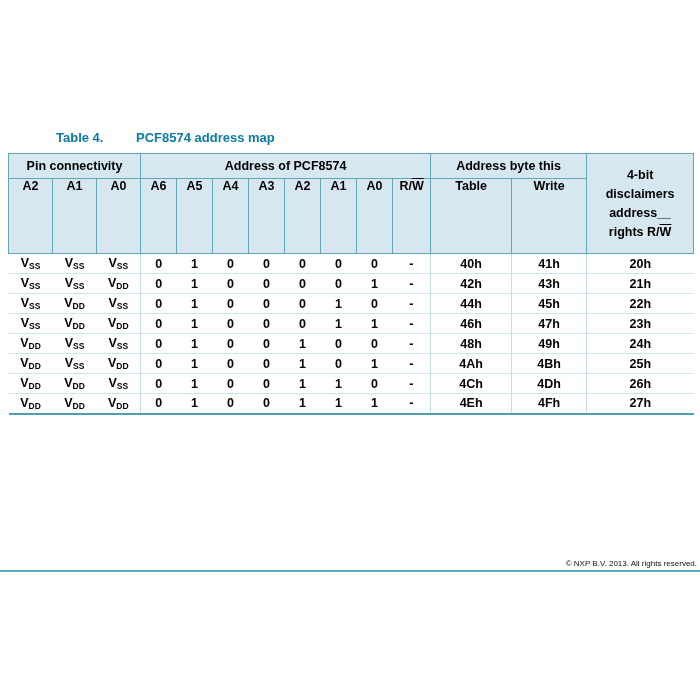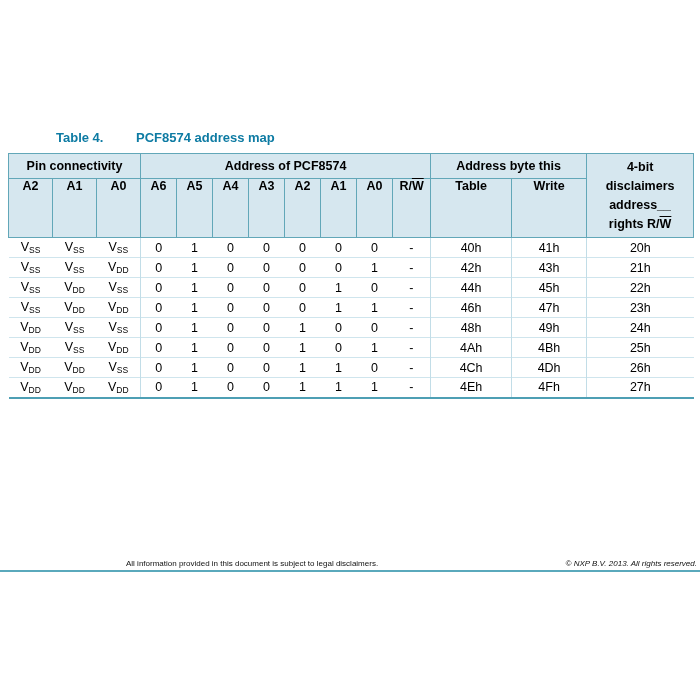--- a/index.html
+++ b/index.html
@@ -15,37 +15,37 @@
     position:absolute;left:8px;top:153px;width:685px;
     border-collapse:collapse;table-layout:fixed;
     font-size:12.5px;
   }
   table.addr thead th{
     background:#d6e7ef;border:1px solid #62a7b8;font-weight:bold;
     padding:0;font-size:12.5px;color:#000;
   }
   tr.group-row{height:25px;}
   tr.group-row th{vertical-align:middle;text-align:center;}
-  tr.colhead-row{height:59px;}
+  tr.colhead-row{height:75px;}
   tr.colhead-row th{vertical-align:top;padding-top:4px;text-align:center;}
   th.col7bit{vertical-align:middle;line-height:19px;text-align:center;font-size:12.5px;}
-  table.addr tbody tr{height:20px;}
+  table.addr tbody tr{height:20px;font-weight:bold;}
   table.addr tbody td{
     border:0;border-top:1px solid #cfe5ed;
     text-align:center;vertical-align:middle;padding:0;
   }
   table.addr tbody tr:first-child td{border-top:1px solid #62a7b8;}
   table.addr tbody tr:last-child td{border-bottom:2px solid #4d9fb4;}
   table.addr tbody td.vline{border-left:1px solid #c2dde7;}
   sub{font-size:8.5px;vertical-align:-2px;}
   .ovl{text-decoration:overline;}
   
   .footer-rule{position:absolute;left:0;top:570px;width:700px;height:2px;background:#5aa9bc;}
   .footer-left{position:absolute;left:126px;top:559px;font-size:8px;color:#111;}
-  .footer-right{position:absolute;right:3px;top:559px;font-size:8px;color:#111;font-style:italic;}
+  .footer-right{position:absolute;right:3px;top:559px;font-size:8px;color:#111;}
 </style>
 </head>
 <body>
 
 <div class="page">
 
   <div class="table-title">
     <span class="cap">Table 4.</span><span>PCF8574 address map</span>
   </div>
 
@@ -219,17 +219,16 @@
           <td>1</td>
           <td>1</td>
           <td>-</td>
           <td class="vline">4Eh</td>
           <td class="vline">4Fh</td>
           <td class="vline">27h</td>
         </tr>
       </tbody>
   </table>
 
-  <div class="footer-left">All information provided in this document is subject to legal disclaimers.</div>
   <div class="footer-right">© NXP B.V. 2013. All rights reserved.</div>
   <div class="footer-rule"></div>
 
 </div>
 
 </body></html>

